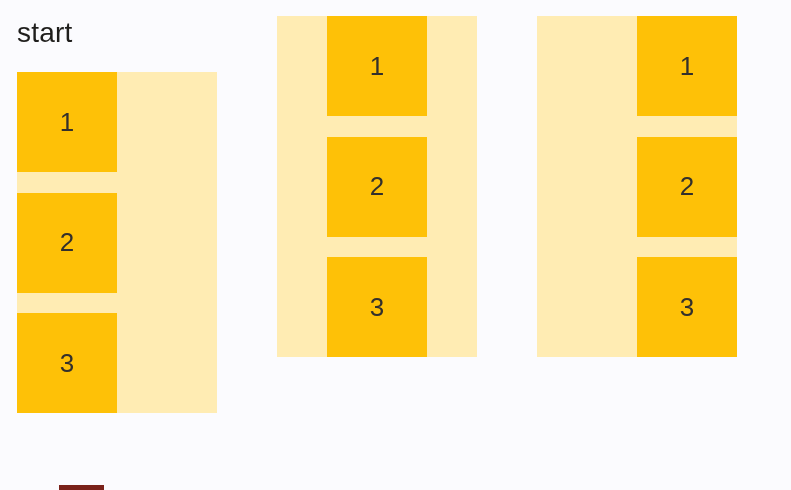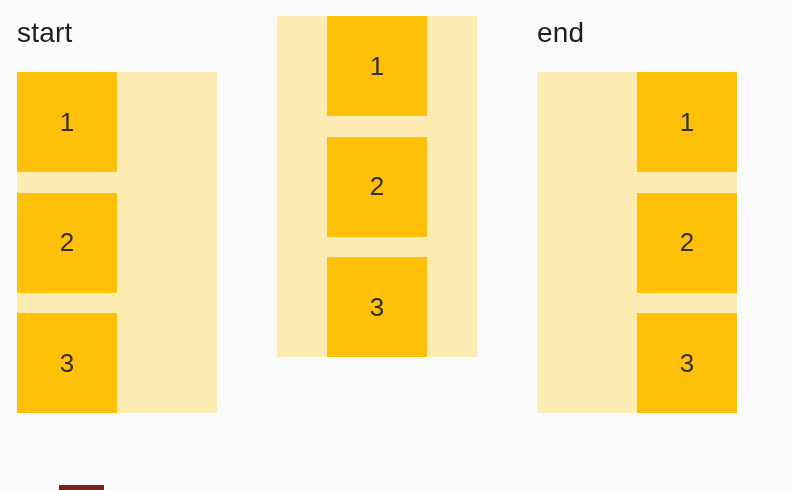--- a/index.html
+++ b/index.html
@@ -83,21 +83,20 @@
 
     <div class="group">
       <div class="container align-center">
         <div class="item">1</div>
         <div class="item">2</div>
         <div class="item">3</div>
       </div>
     </div>
 
     <div class="group">
-      <div class="group-label">end</div>
       <div class="container align-end">
         <div class="item">1</div>
         <div class="item">2</div>
         <div class="item">3</div>
       </div>
     </div>
 
   </div>
 
   <div class="cutoff-bar"></div>

